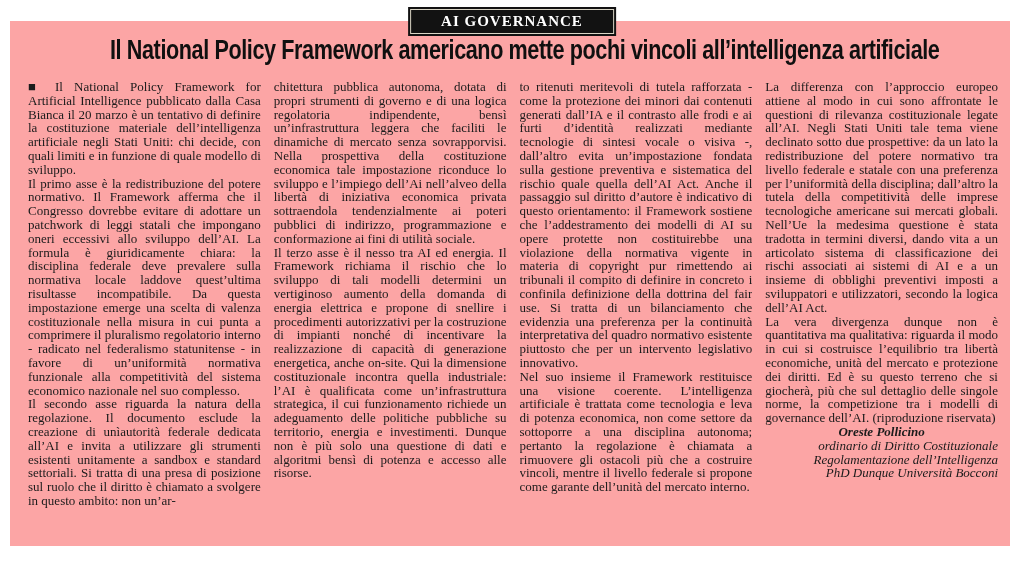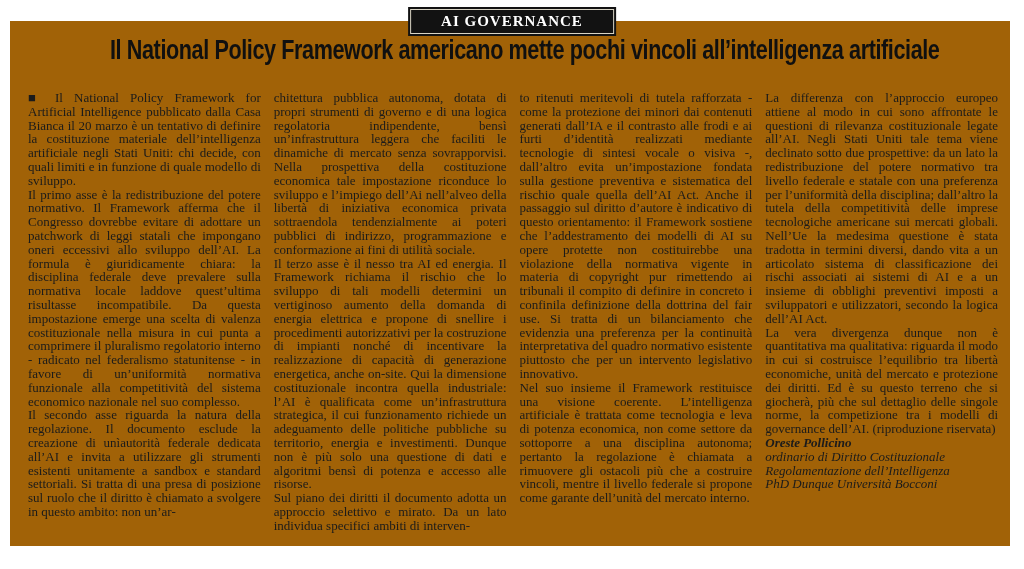--- a/index.html
+++ b/index.html
@@ -13,42 +13,42 @@
     position:absolute; top:7px; left:50%; transform:translateX(-50%);
     background:#121212; padding:2px; z-index:2;
   }
   .kicker-inner { border:1px solid #d9d4c4; padding:2px 30px 3px; background:#121212; }
   .kicker-label {
     color:#ffffff; font-weight:bold; font-size:15px; letter-spacing:1px;
     white-space:nowrap; font-family:"Liberation Serif", serif;
   }
   .panel {
     position:absolute; left:10px; right:14px; top:21px; bottom:23px;
-    background:#a16207; overflow:hidden;
+    background:#fca5a5; overflow:hidden;
   }
   .headline {
     margin:15px 0 0; width:100%; text-align:center;
     font-family:"Liberation Sans", sans-serif; font-weight:bold;
     font-size:27px; line-height:1.1; color:#101010;
     white-space:nowrap; letter-spacing:-0.5px;
     transform:scaleX(0.80); transform-origin:50% 50%;
   }
   .columns {
     position:absolute; left:18px; right:12px; top:59px; bottom:8px;
-    display:flex; gap:13px; overflow:hidden;margin-top:11px;
+    display:flex; gap:13px; overflow:hidden;
   }
   .col {
     flex:1 1 0; min-width:0; overflow:hidden;
     font-size:13px; line-height:13.8px; color:#1b1b1b;
     text-align:justify;
   }
   .block { margin:0; }
   .i { }
-  .byline-name { text-align:left; font-weight:bold; font-style:italic; }
-  .byline-role { font-style:italic; }
+  .byline-name { text-align:center; font-weight:bold; font-style:italic; }
+  .byline-role { text-align:right; font-style:italic; }
 </style>
 </head>
 <body>
 
 <div class="page">
 
   <div class="kicker-box">
     <div class="kicker-inner">
       <span class="kicker-label">AI GOVERNANCE</span>
     </div>
@@ -59,21 +59,20 @@
 
     <div class="columns">
       <div class="col">
           <div class="block"><span>■ Il National Policy Framework for Artificial Intelligence pubblicato dalla Casa Bianca il 20 marzo è un tentativo di definire la costituzione materiale dell’intelligenza artificiale negli Stati Uniti: chi decide, con quali limiti e in funzione di quale modello di sviluppo.</span></div>
           <div class="block"><span>Il primo asse è la redistribuzione del potere normativo. Il Framework afferma che il Congresso dovrebbe evitare di adottare un </span><span class="i">patchwork</span><span> di leggi statali che impongano oneri eccessivi allo sviluppo dell’AI. La formula è giuridicamente chiara: la disciplina federale deve prevalere sulla normativa locale laddove quest’ultima risultasse incompatibile. Da questa impostazione emerge una scelta di valenza costituzionale nella misura in cui punta a comprimere il pluralismo regolatorio interno - radicato nel federalismo statunitense - in favore di un’uniformità normativa funzionale alla competitività del sistema economico nazionale nel suo complesso.</span></div>
           <div class="block"><span>Il secondo asse riguarda la natura della regolazione. Il documento esclude la creazione di unìautorità federale dedicata all’AI e invita a utilizzare gli strumenti esistenti unitamente a sandbox e standard settoriali. Si tratta di una presa di posizione sul ruolo che il diritto è chiamato a svolgere in questo ambito: non un’ar-</span></div>
         </div>
       <div class="col">
           <div class="block"><span>chitettura pubblica autonoma, dotata di propri strumenti di governo e di una logica regolatoria indipendente, bensì un’infrastruttura leggera che faciliti le dinamiche di mercato senza sovrapporvisi. Nella prospettiva della costituzione economica tale impostazione riconduce lo sviluppo e l’impiego dell’Ai nell’alveo della libertà di iniziativa economica privata sottraendola tendenzialmente ai poteri pubblici di indirizzo, programmazione e conformazione ai fini di utilità sociale.</span></div>
           <div class="block"><span>Il terzo asse è il nesso tra AI ed energia. Il Framework richiama il rischio che lo sviluppo di tali modelli determini un vertiginoso aumento della domanda di energia elettrica e propone di snellire i procedimenti autorizzativi per la costruzione di impianti nonché di incentivare la realizzazione di capacità di generazione energetica, anche on-site. Qui la dimensione costituzionale incontra quella industriale: l’AI è qualificata come un’infrastruttura strategica, il cui funzionamento richiede un adeguamento delle politiche pubbliche su territorio, energia e investimenti. Dunque non è più solo una questione di dati e algoritmi bensì di potenza e accesso alle risorse.</span></div>
-          <div class="block"><span>Sul piano dei diritti il documento adotta un approccio selettivo e mirato. Da un lato individua specifici ambiti di interven-</span></div>
         </div>
       <div class="col">
           <div class="block"><span>to ritenuti meritevoli di tutela rafforzata - come la protezione dei minori dai contenuti generati dall’IA e il contrasto alle frodi e ai furti d’identità realizzati mediante tecnologie di sintesi vocale o visiva -, dall’altro evita un’impostazione fondata sulla gestione preventiva e sistematica del rischio quale quella dell’AI Act. Anche il passaggio sul diritto d’autore è indicativo di questo orientamento: il Framework sostiene che l’addestramento dei modelli di AI su opere protette non costituirebbe una violazione della normativa vigente in materia di copyright pur rimettendo ai tribunali il compito di definire in concreto i confinila definizione della dottrina del </span><span class="i">fair use</span><span>. Si tratta di un bilanciamento che evidenzia una preferenza per la continuità interpretativa del quadro normativo esistente piuttosto che per un intervento legislativo innovativo.</span></div>
           <div class="block"><span>Nel suo insieme il Framework restituisce una visione coerente. L’intelligenza artificiale è trattata come tecnologia e leva di potenza economica, non come settore da sottoporre a una disciplina autonoma; pertanto la regolazione è chiamata a rimuovere gli ostacoli più che a costruire vincoli, mentre il livello federale si propone come garante dell’unità del mercato interno.</span></div>
         </div>
       <div class="col">
           <div class="block"><span>La differenza con l’approccio europeo attiene al modo in cui sono affrontate le questioni di rilevanza costituzionale legate all’AI. Negli Stati Uniti tale tema viene declinato sotto due prospettive: da un lato la redistribuzione del potere normativo tra livello federale e statale con una preferenza per l’uniformità della disciplina; dall’altro la tutela della competitività delle imprese tecnologiche americane sui mercati globali. Nell’Ue la medesima questione è stata tradotta in termini diversi, dando vita a un articolato sistema di classificazione dei rischi associati ai sistemi di AI e a un insieme di obblighi preventivi imposti a sviluppatori e utilizzatori, secondo la logica dell’AI Act.</span></div>
           <div class="block"><span>La vera divergenza dunque non è quantitativa ma qualitativa: riguarda il modo in cui si costruisce l’equilibrio tra libertà economiche, unità del mercato e protezione dei diritti. Ed è su questo terreno che si giocherà, più che sul dettaglio delle singole norme, la competizione tra i modelli di governance dell’AI. (riproduzione riservata)</span></div>
           <div class="block byline-name"><span>Oreste Pollicino</span></div>
           <div class="block byline-role"><span>ordinario di Diritto Costituzionale</span></div>

